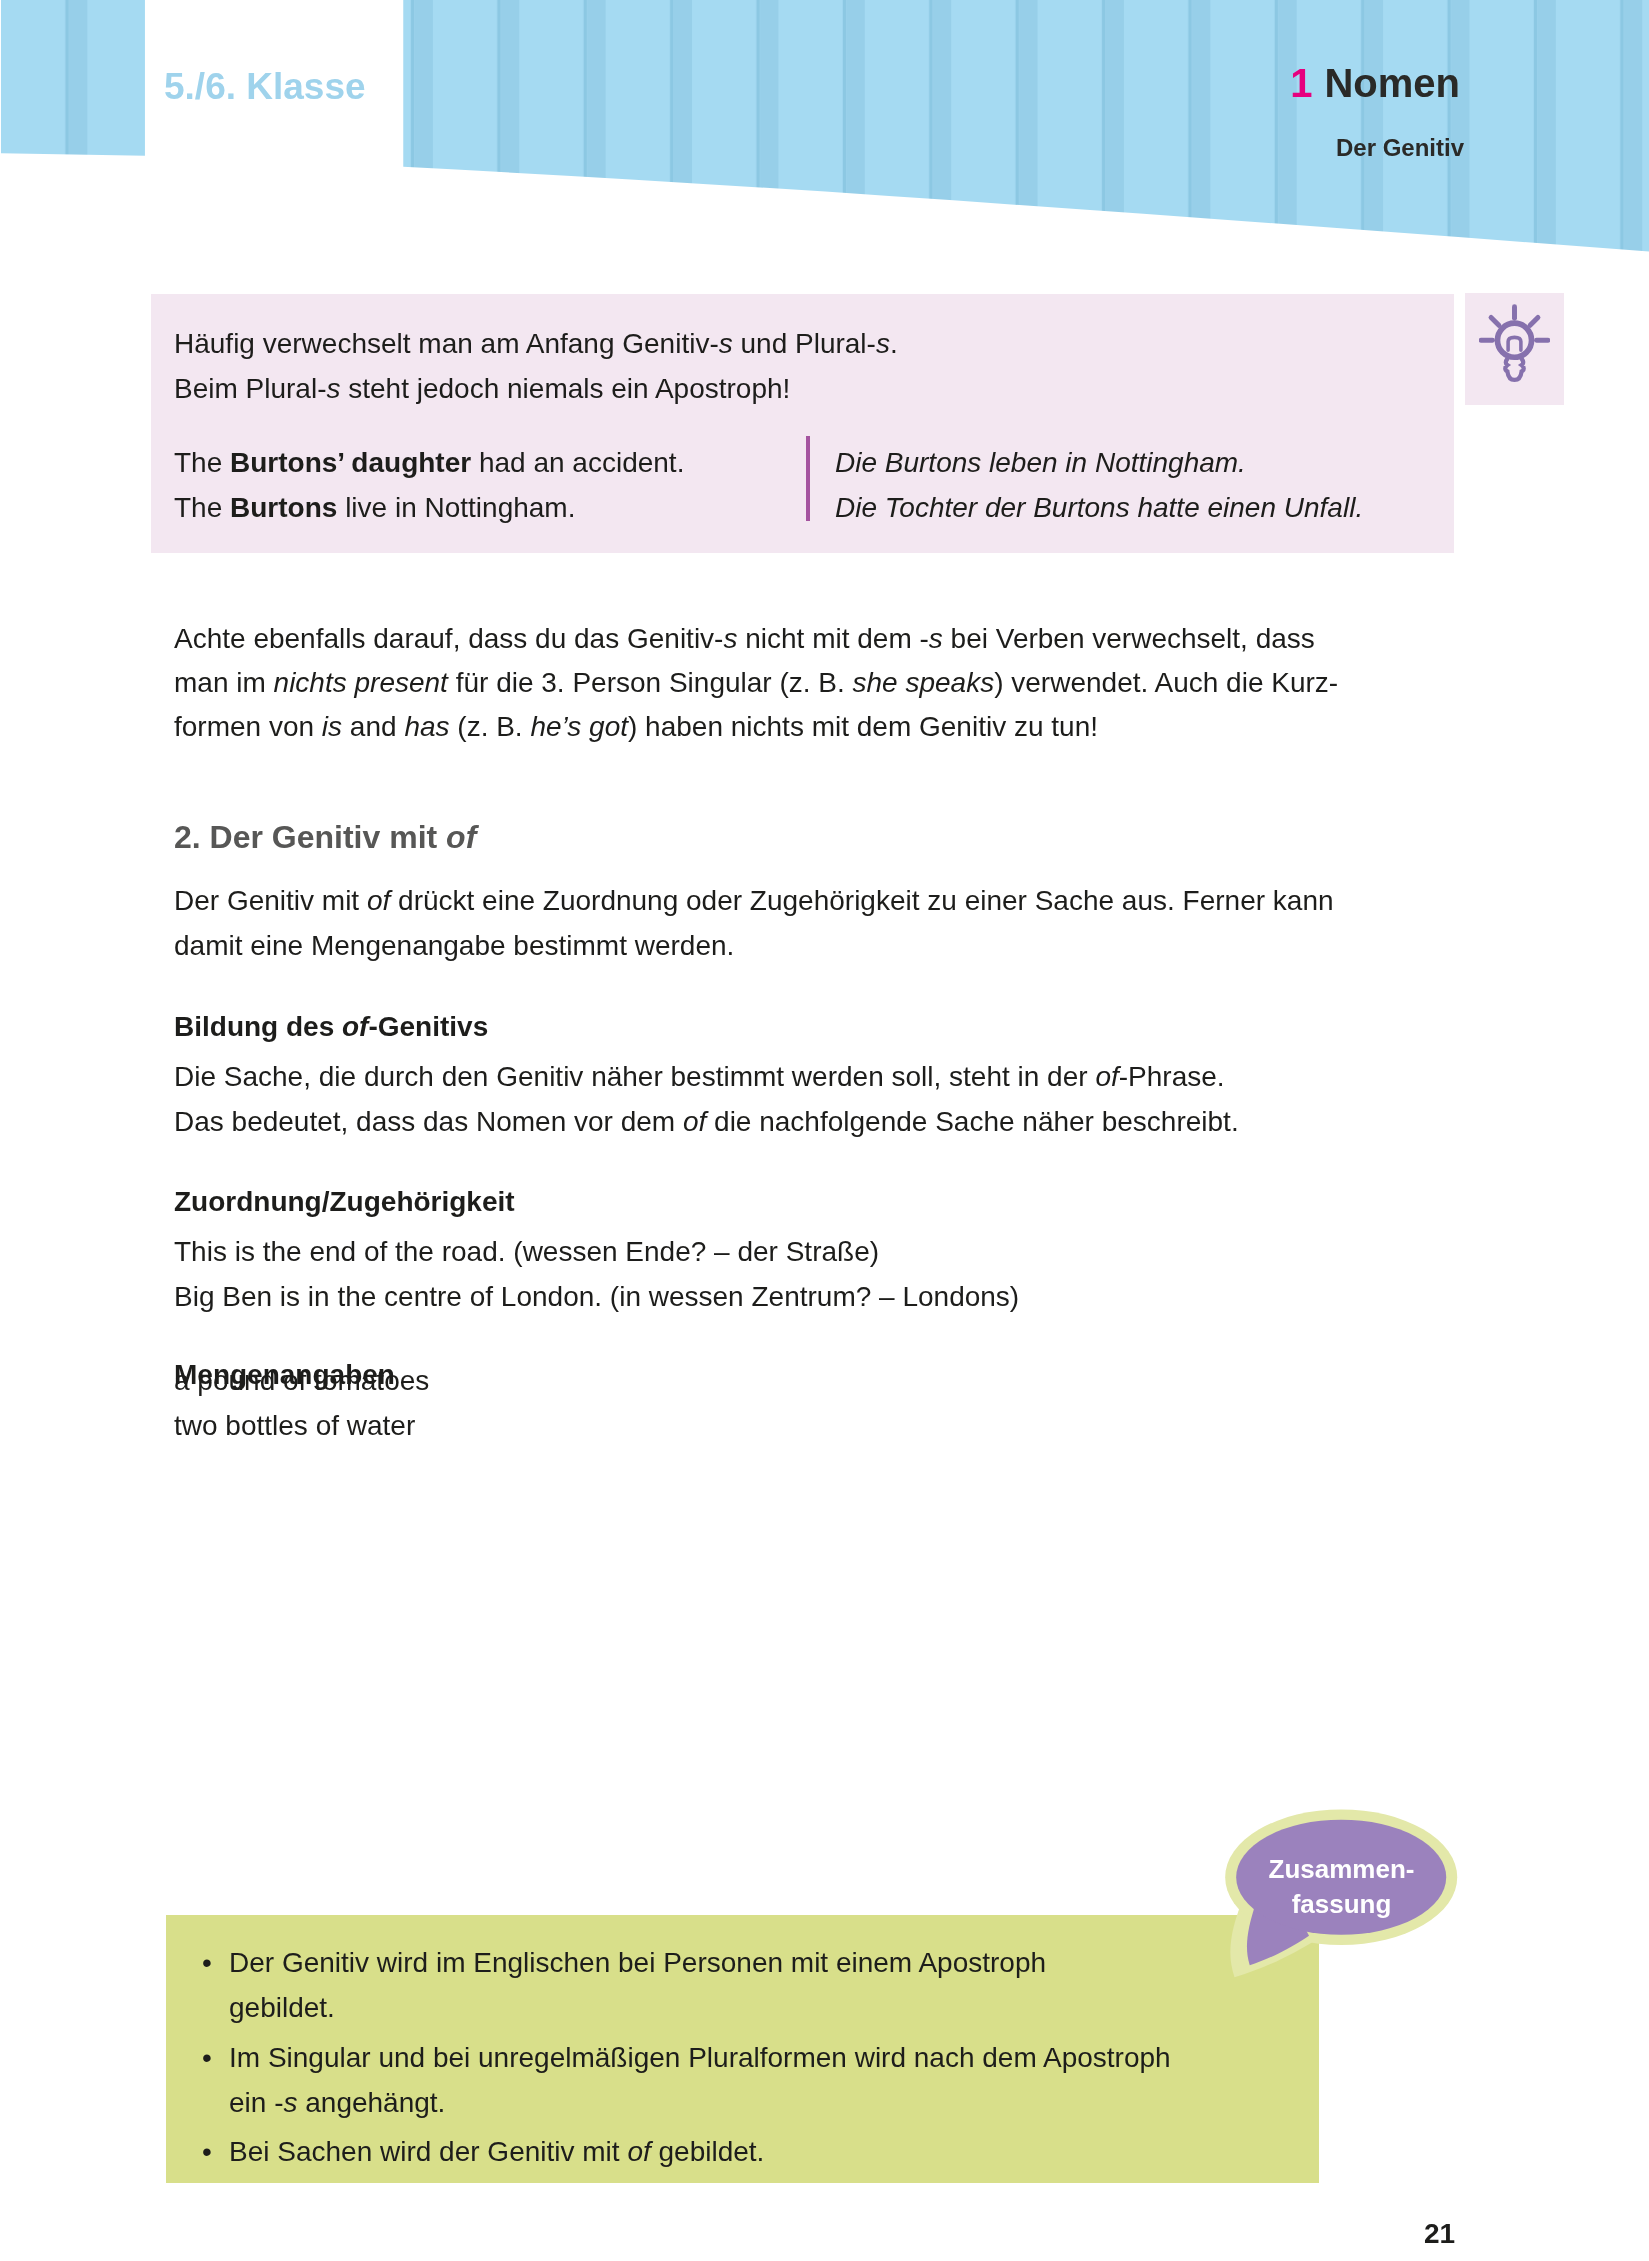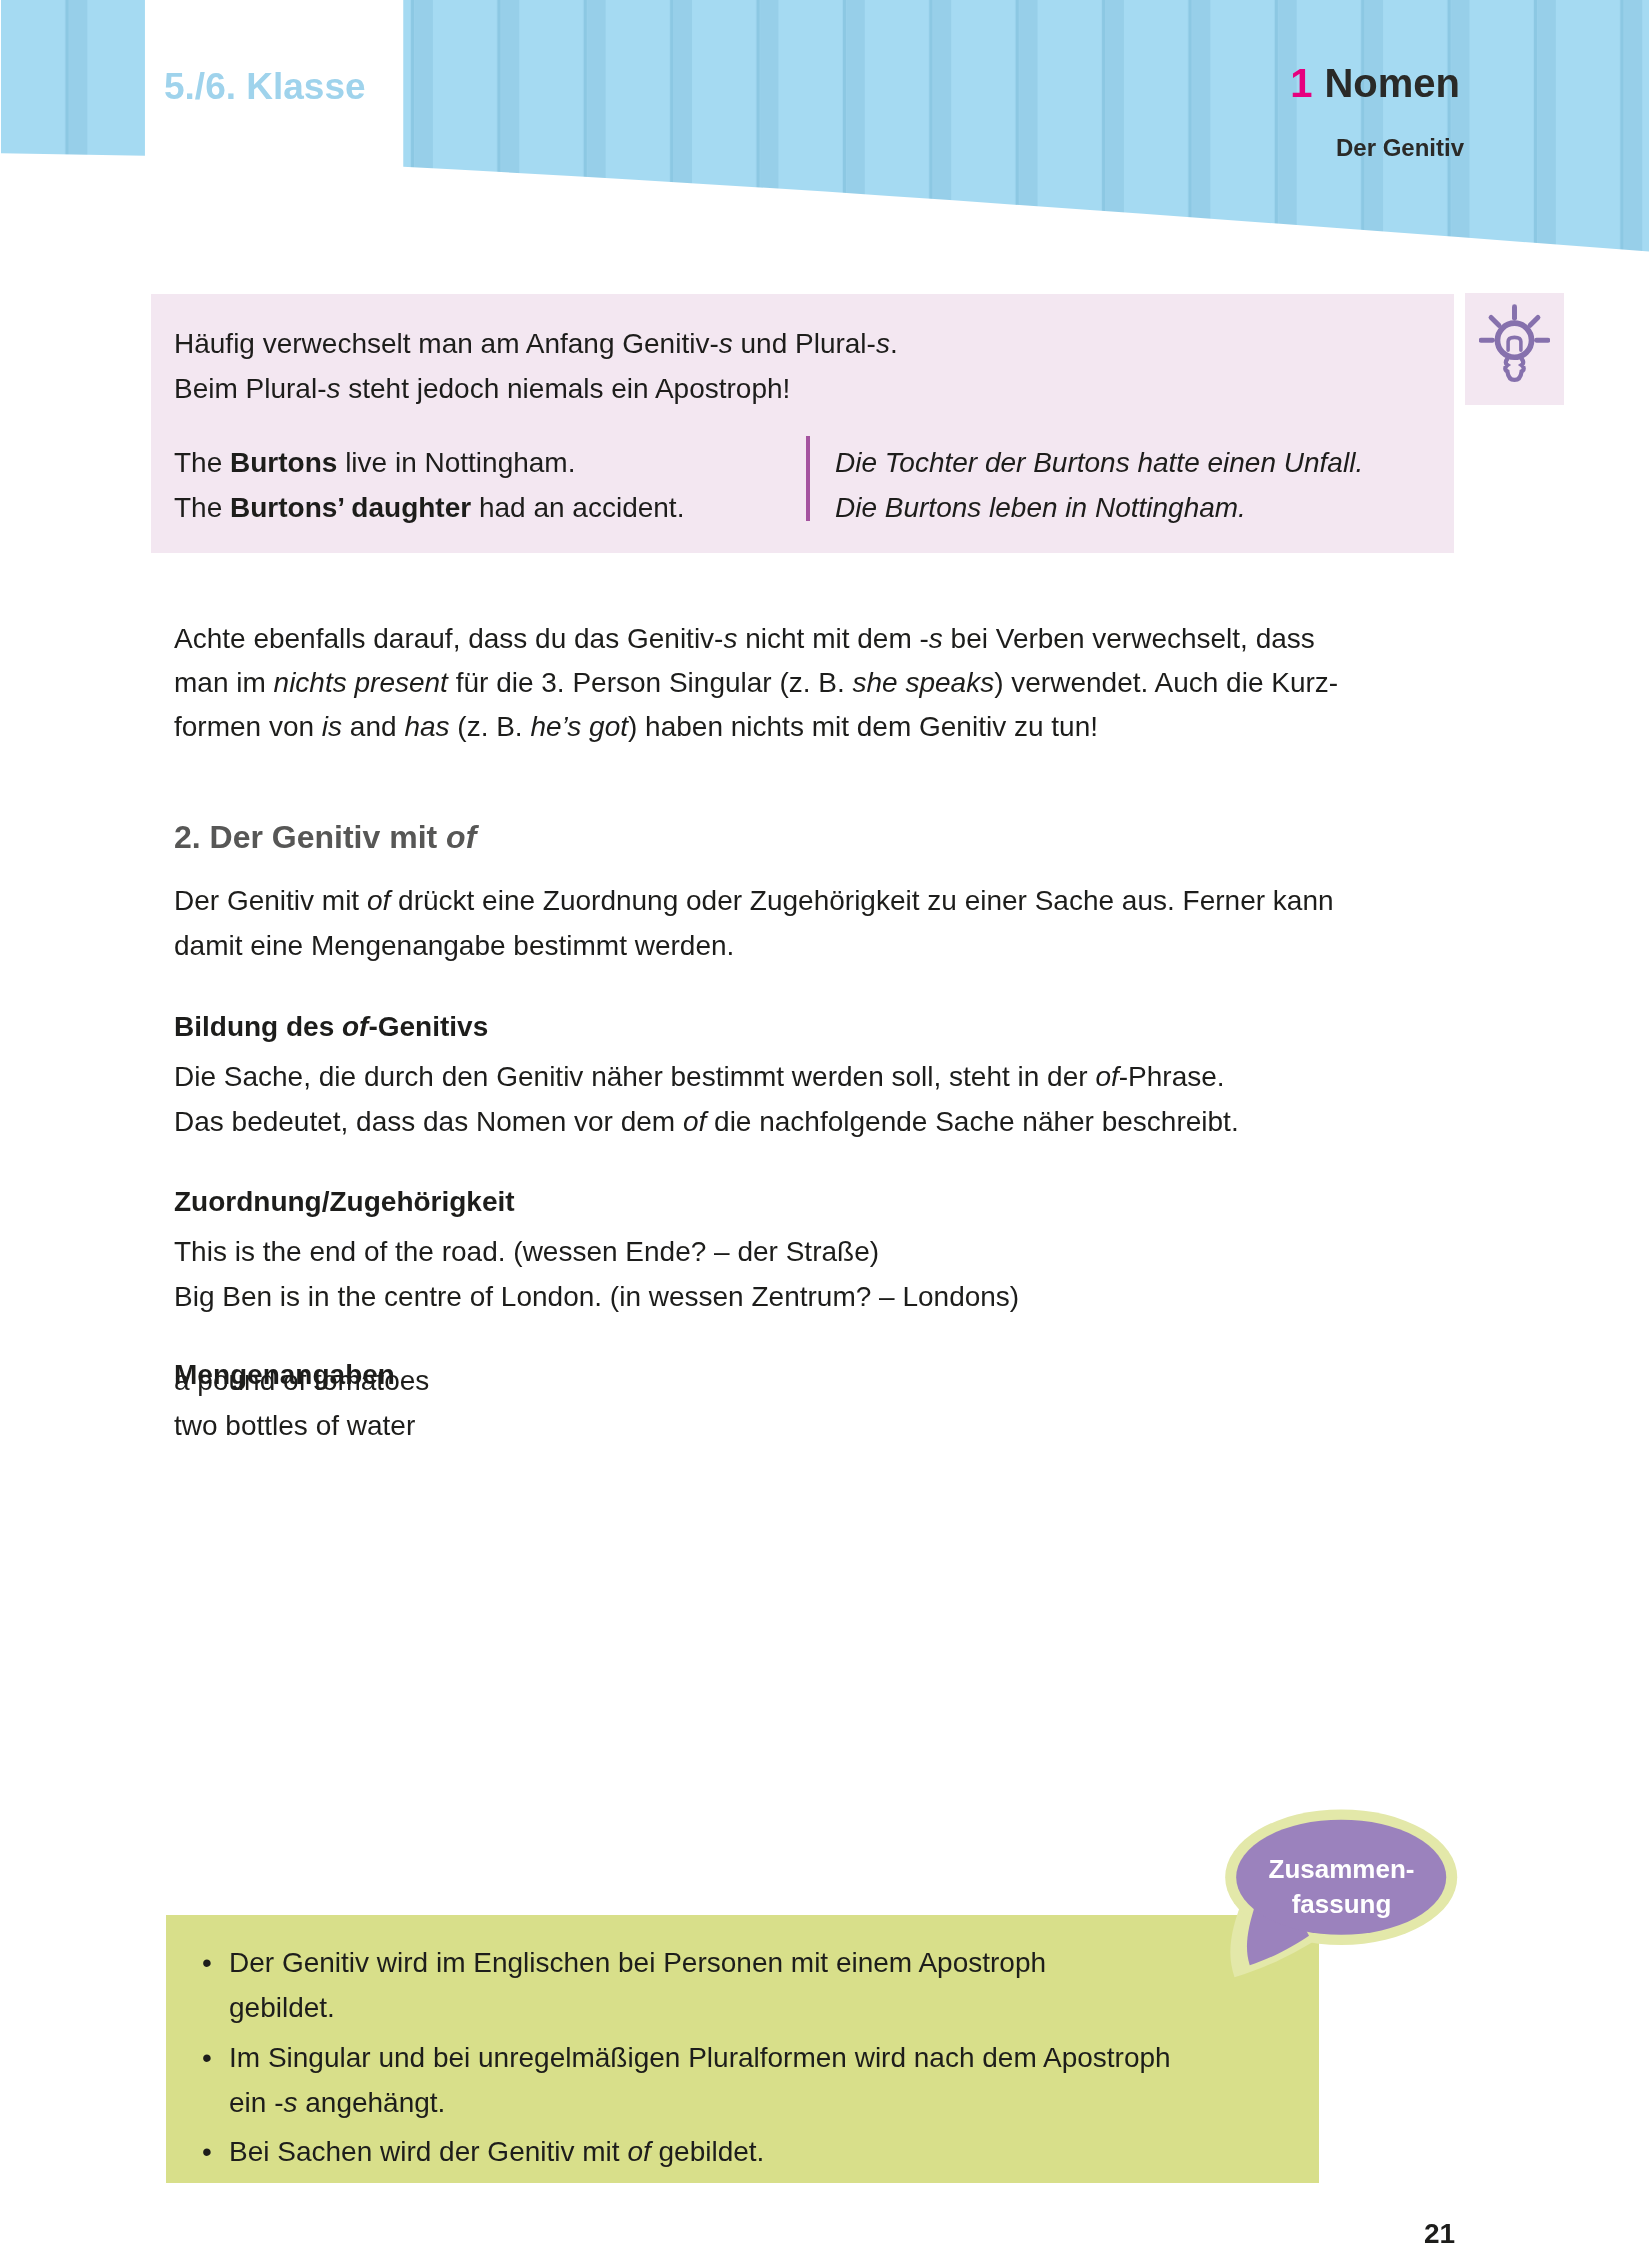--- a/index.html
+++ b/index.html
@@ -87,26 +87,26 @@
   <div class="abs chapter-line">
     <span class="chapter-number">1</span><span class="chapter-title">Nomen</span>
   </div>
   <div class="abs section-subtitle">Der Genitiv</div>
 
   <div class="abs tip-box">
     <div class="abs t tip-line-1">Häufig verwechselt man am Anfang Genitiv-<i>s</i> und Plural-<i>s</i>.</div>
     <div class="abs t tip-line-2">Beim Plural-<i>s</i> steht jedoch niemals ein Apostroph!</div>
     <div class="abs tip-divider"></div>
     <div class="abs tip-en">
+      <div class="t">The <b>Burtons’ daughter</b> had an accident.</div>
       <div class="t">The <b>Burtons</b> live in Nottingham.</div>
-      <div class="t">The <b>Burtons’ daughter</b> had an accident.</div>
     </div>
     <div class="abs tip-de">
+      <div class="t">Die Burtons leben in Nottingham.</div>
       <div class="t">Die Tochter der Burtons hatte einen Unfall.</div>
-      <div class="t">Die Burtons leben in Nottingham.</div>
     </div>
   </div>
 
   <div class="abs icon-box">
     <span>
       <svg width="71" height="90" viewBox="0 0 100 126" fill="none" aria-hidden="true">
         <g stroke="var(--icon-purple)" stroke-linecap="round" fill="none">
           <line x1="50" y1="5" x2="50" y2="21" stroke-width="7"></line>
           <line x1="17" y1="20" x2="28" y2="31" stroke-width="7"></line>
           <line x1="83" y1="20" x2="72" y2="31" stroke-width="7"></line>

